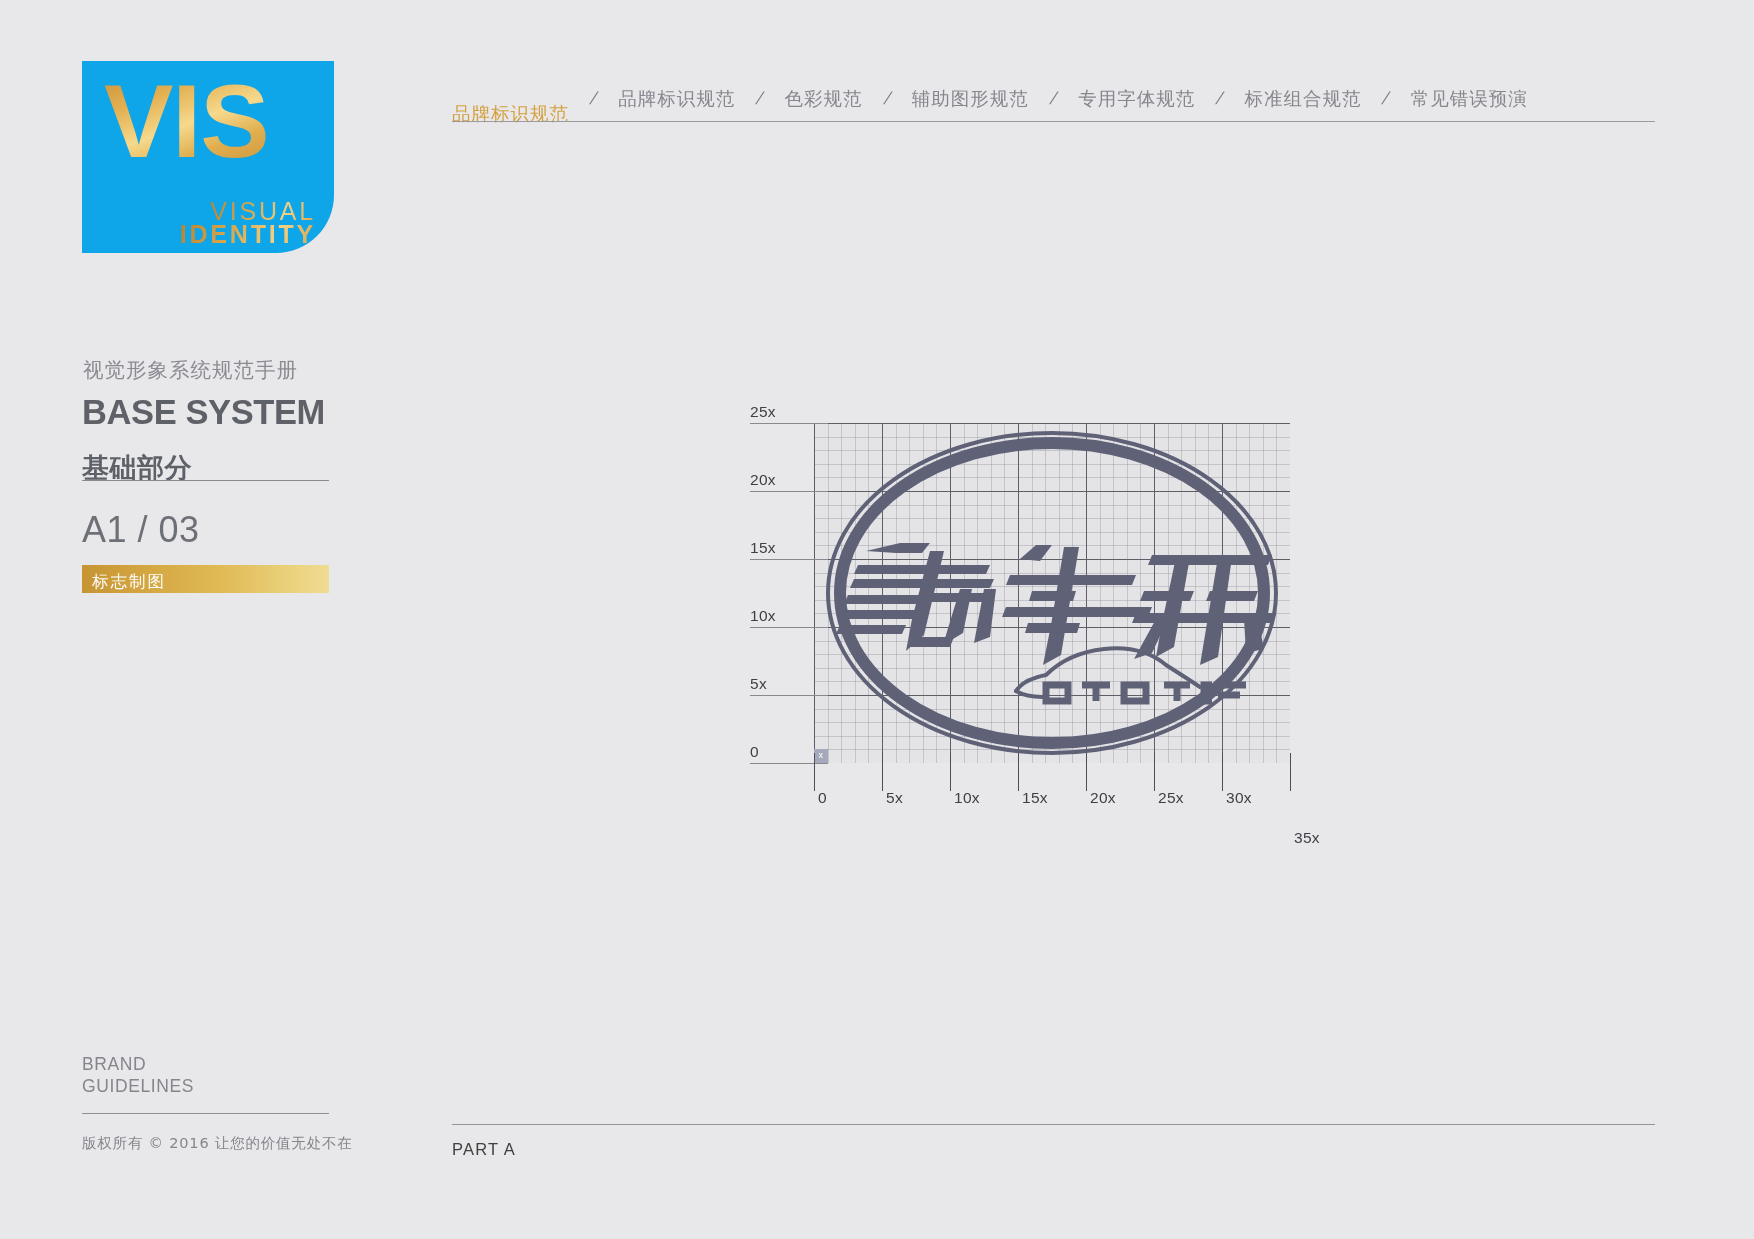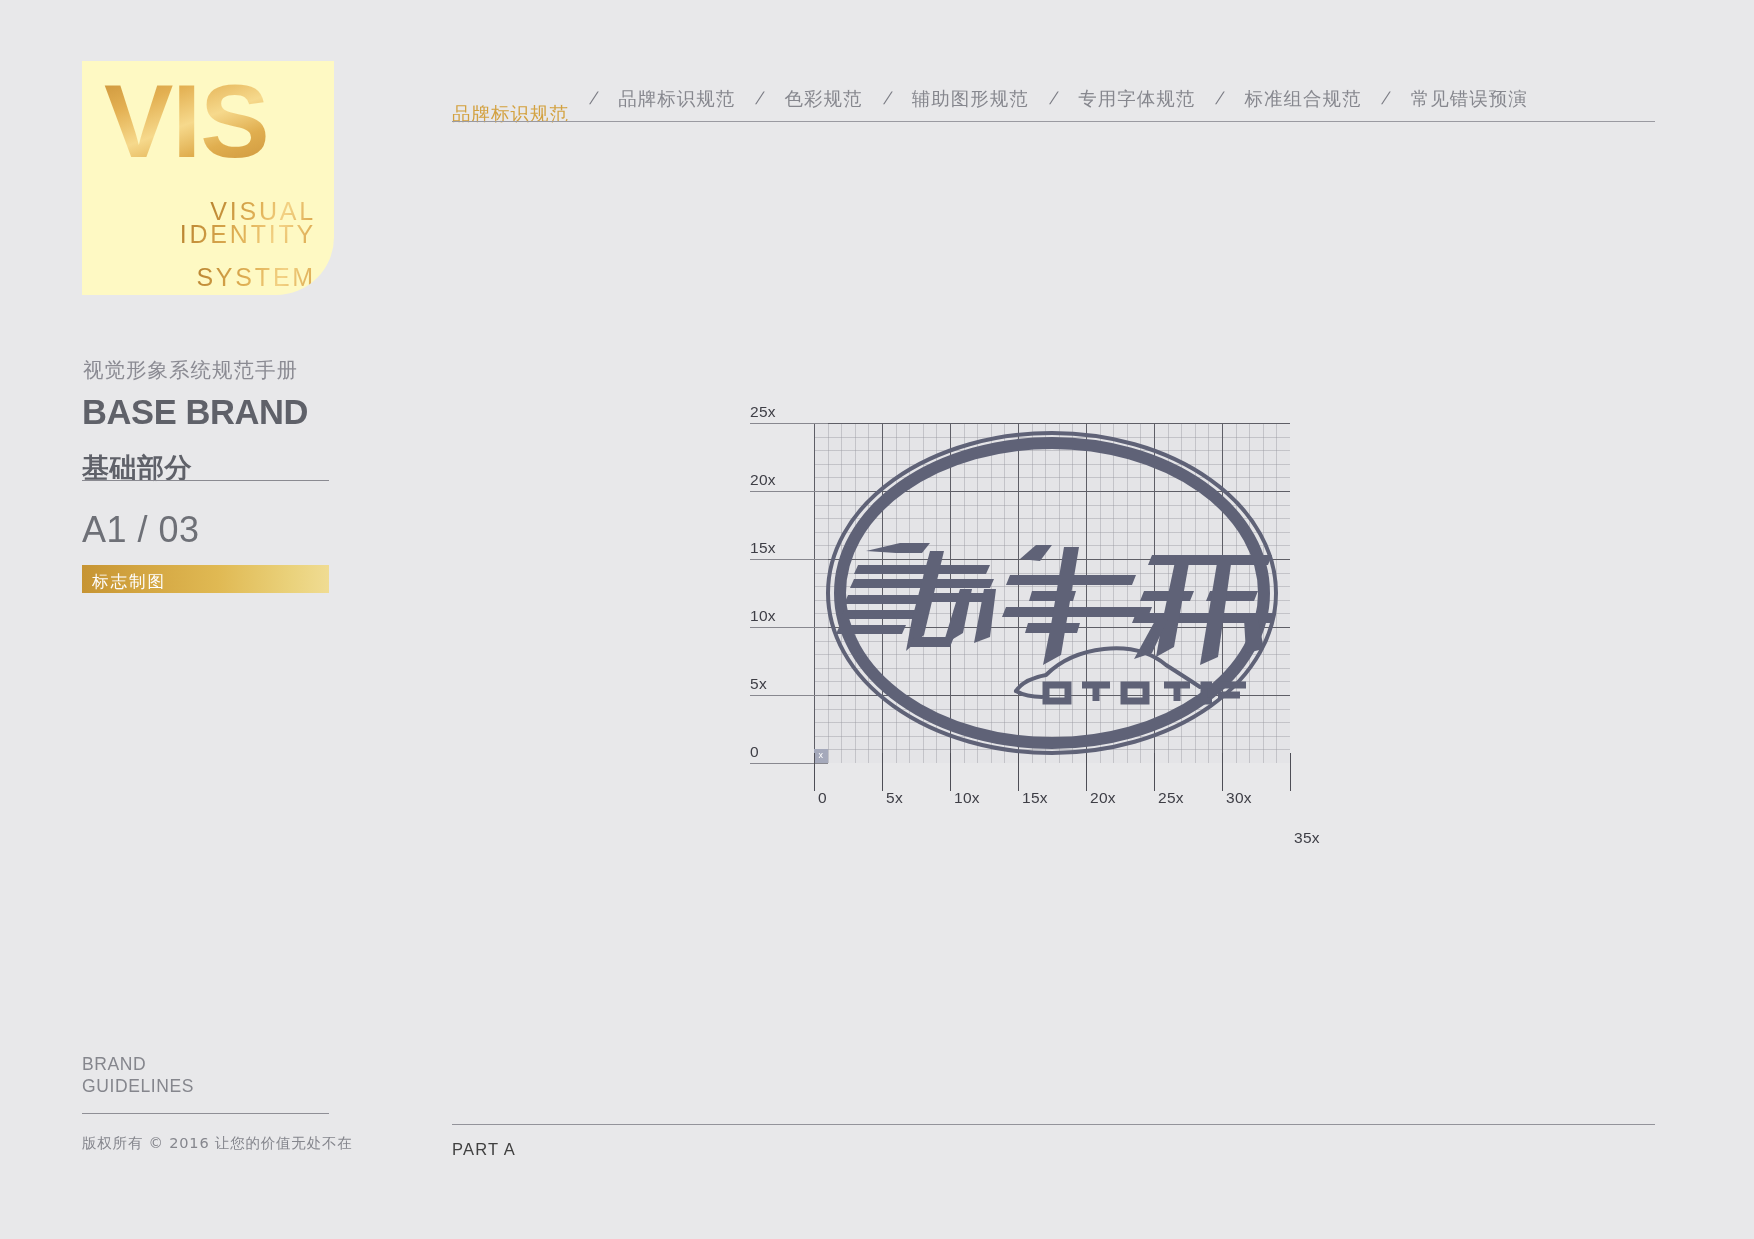--- a/index.html
+++ b/index.html
@@ -17,22 +17,22 @@
   
   #sidebar {
     position: absolute;
     left: 82px; top: 0;
     width: 250px; height: 1239px;
   }
 
   #vis-badge {
     position: absolute;
     left: 0; top: 61px;
-    width: 252px; height: 234px;
-    background: #fef9c3;
+    width: 252px; height: 192px;
+    background: #0ea5e9;
     border-radius: 0 0 58px 0;
     overflow: hidden;
   }
   #vis-title {
     position: absolute;
     left: 22px; top: 8px;
     font-size: 104px;
     font-weight: bold;
     letter-spacing: -1px;
     line-height: 1;
@@ -50,21 +50,21 @@
     font-weight: 300;
     text-align: right;
     background: linear-gradient(110deg, #b8822f 0%, #e0b055 45%, #f3d285 70%, #d9a44a 100%);
     -webkit-background-clip: text;
     background-clip: text;
     color: transparent;
     -webkit-text-fill-color: transparent;
     white-space: nowrap;
   }
   #vis-sub-1 { top: 136px; }
-  #vis-sub-2 { top: 159px; }
+  #vis-sub-2 { top: 159px; font-weight: bold; }
   #vis-sub-3 { top: 202px; }
 
   #sb-manual {
     position: absolute; left: 1px; top: 356px;
     font-size: 20.5px; color: #8b8b93; letter-spacing: 1px;
     font-family: "DejaVu Sans", sans-serif;
   }
   #sb-base {
     position: absolute; left: 0px; top: 393px;
     font-size: 34.5px; font-weight: bold; color: #5f6169;
@@ -230,21 +230,21 @@
 <div id="sidebar">
 
   <div id="vis-badge">
     <div id="vis-title">VIS</div>
     <div class="vis-sub" id="vis-sub-1">VISUAL</div>
     <div class="vis-sub" id="vis-sub-2">IDENTITY</div>
     <div class="vis-sub" id="vis-sub-3">SYSTEM</div>
   </div>
 
   <div id="sb-manual">视觉形象系统规范手册</div>
-  <div id="sb-base">BASE BRAND</div>
+  <div id="sb-base">BASE SYSTEM</div>
   <div id="sb-basecn">基础部分</div>
   <div id="sb-rule1"></div>
   <div id="sb-code">A1 / 03</div>
   <div id="sb-gold">
     <span>标志制图</span>
   </div>
   <div id="sb-brand"><span>BRAND</span><br><span>GUIDELINES</span></div>
   <div id="sb-rule2"></div>
   <div id="sb-copy">版权所有 © 2016   让您的价值无处不在</div>
 </div>

